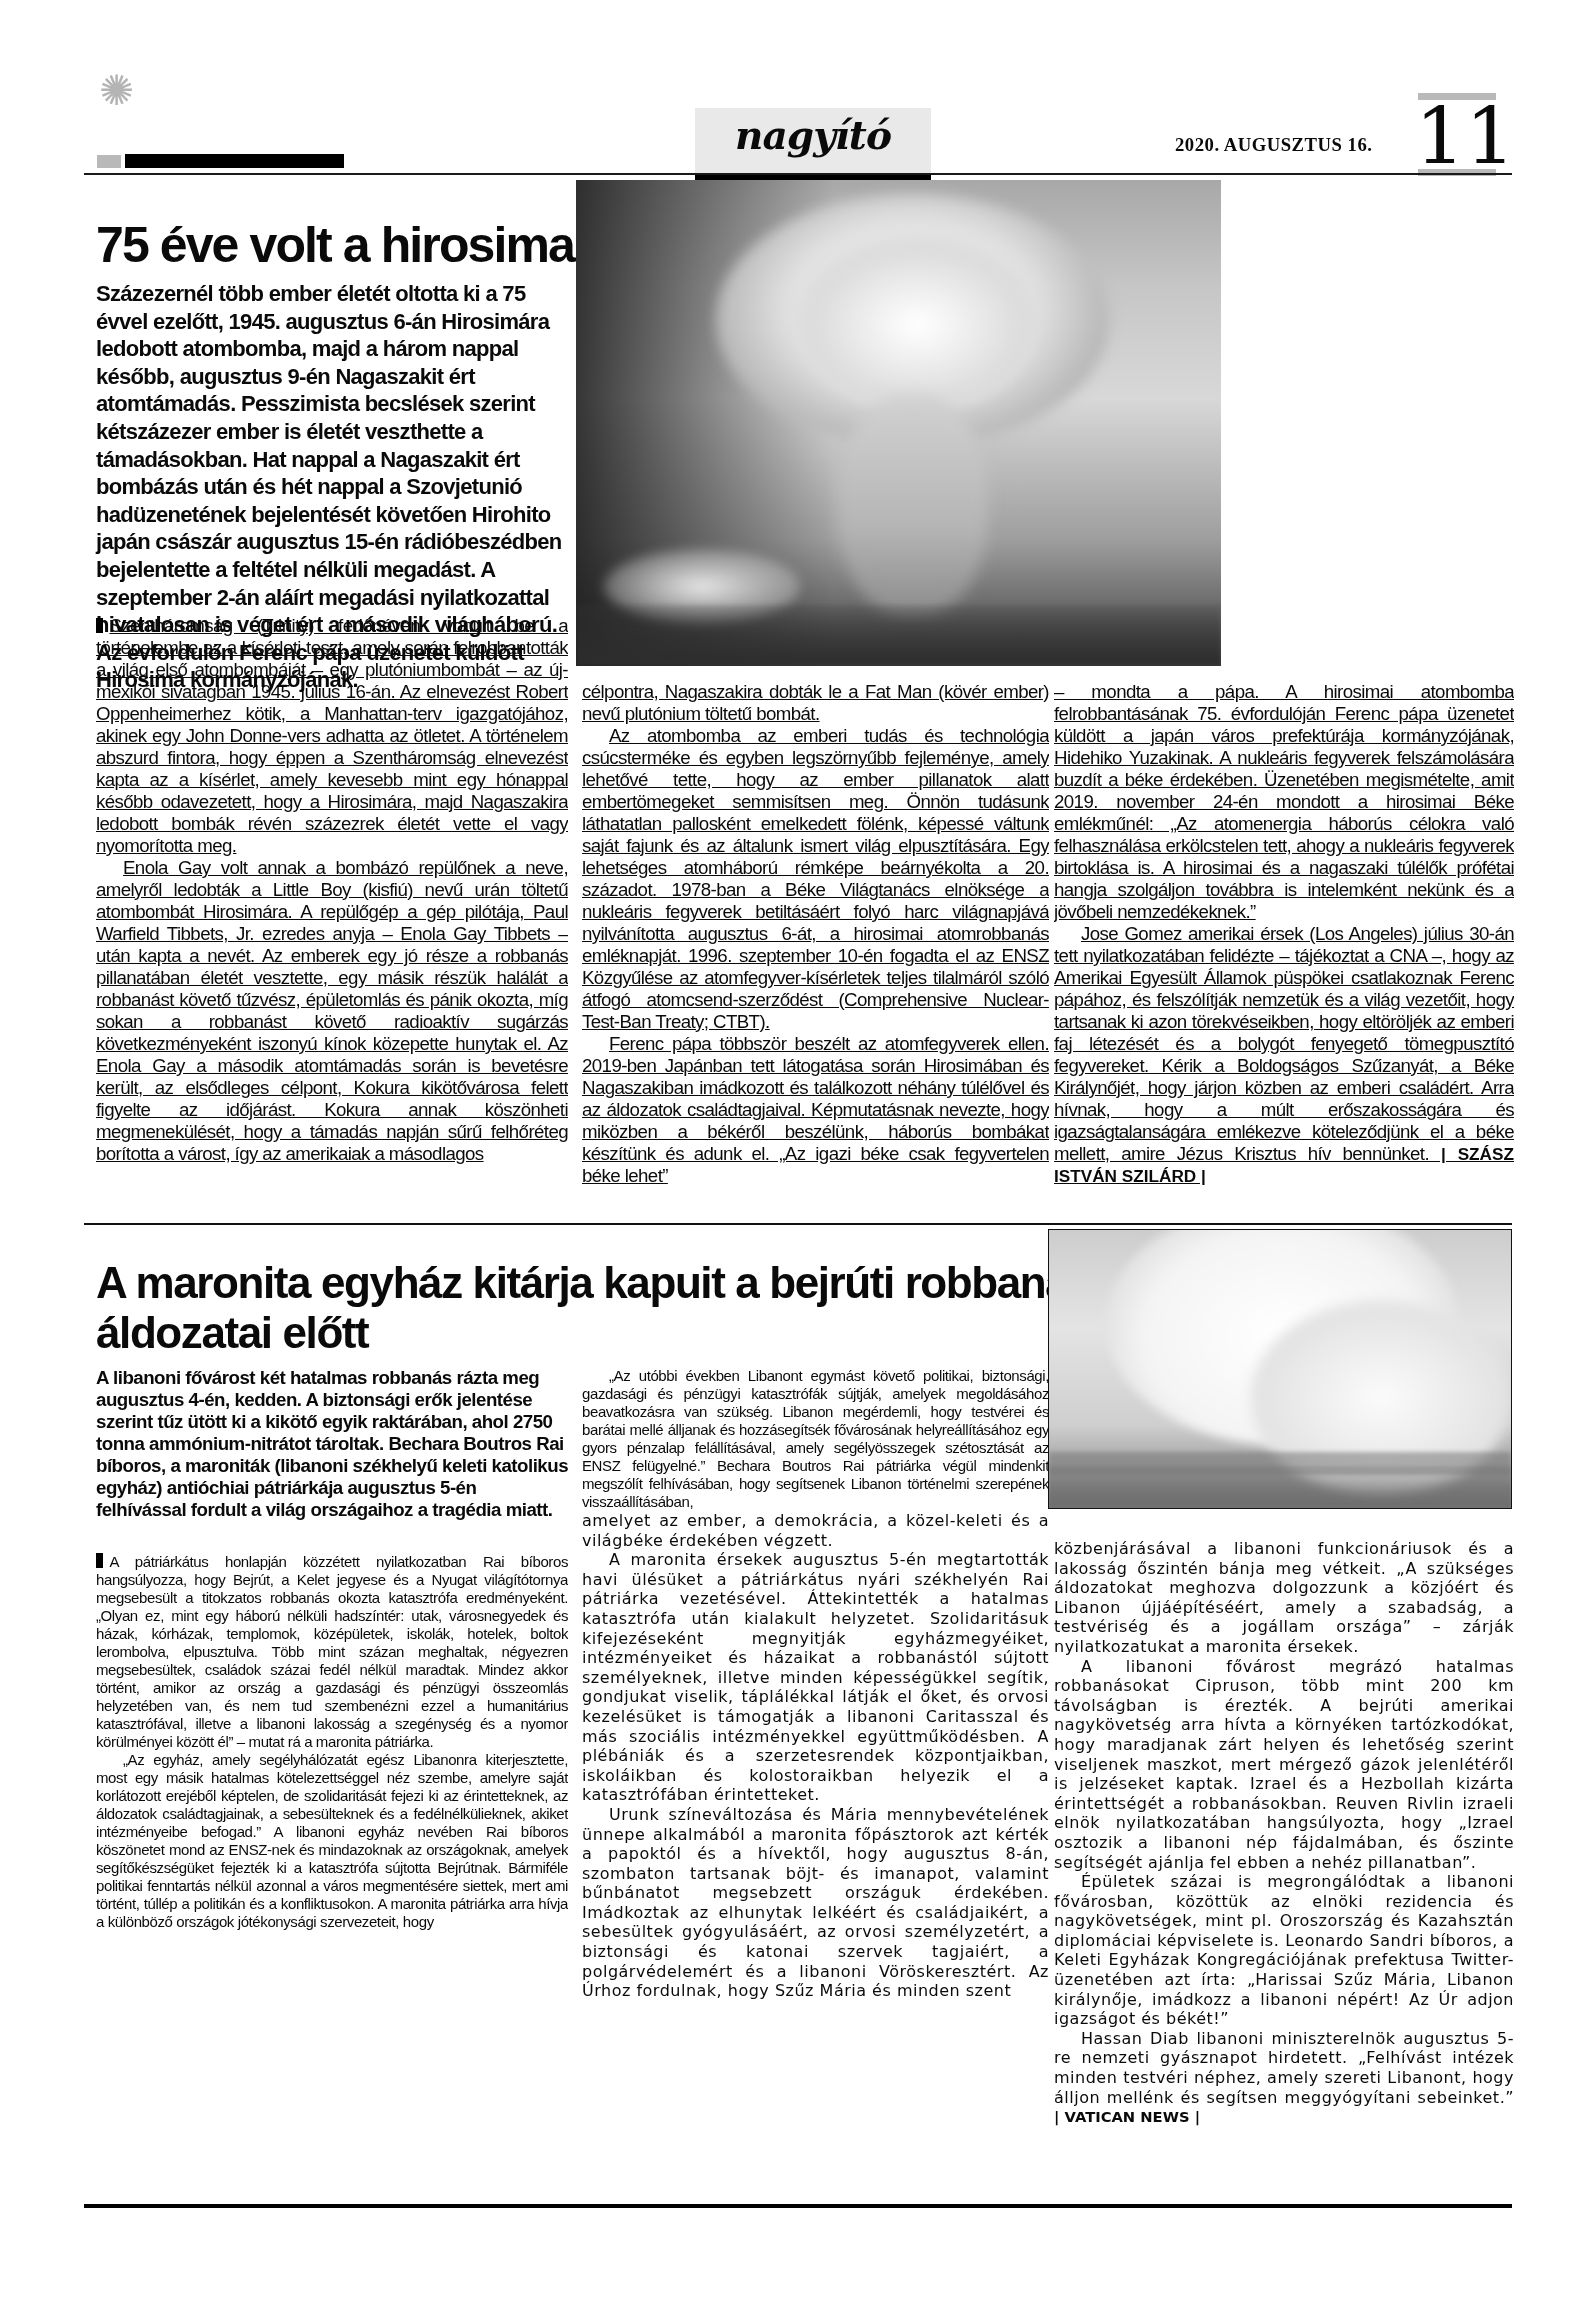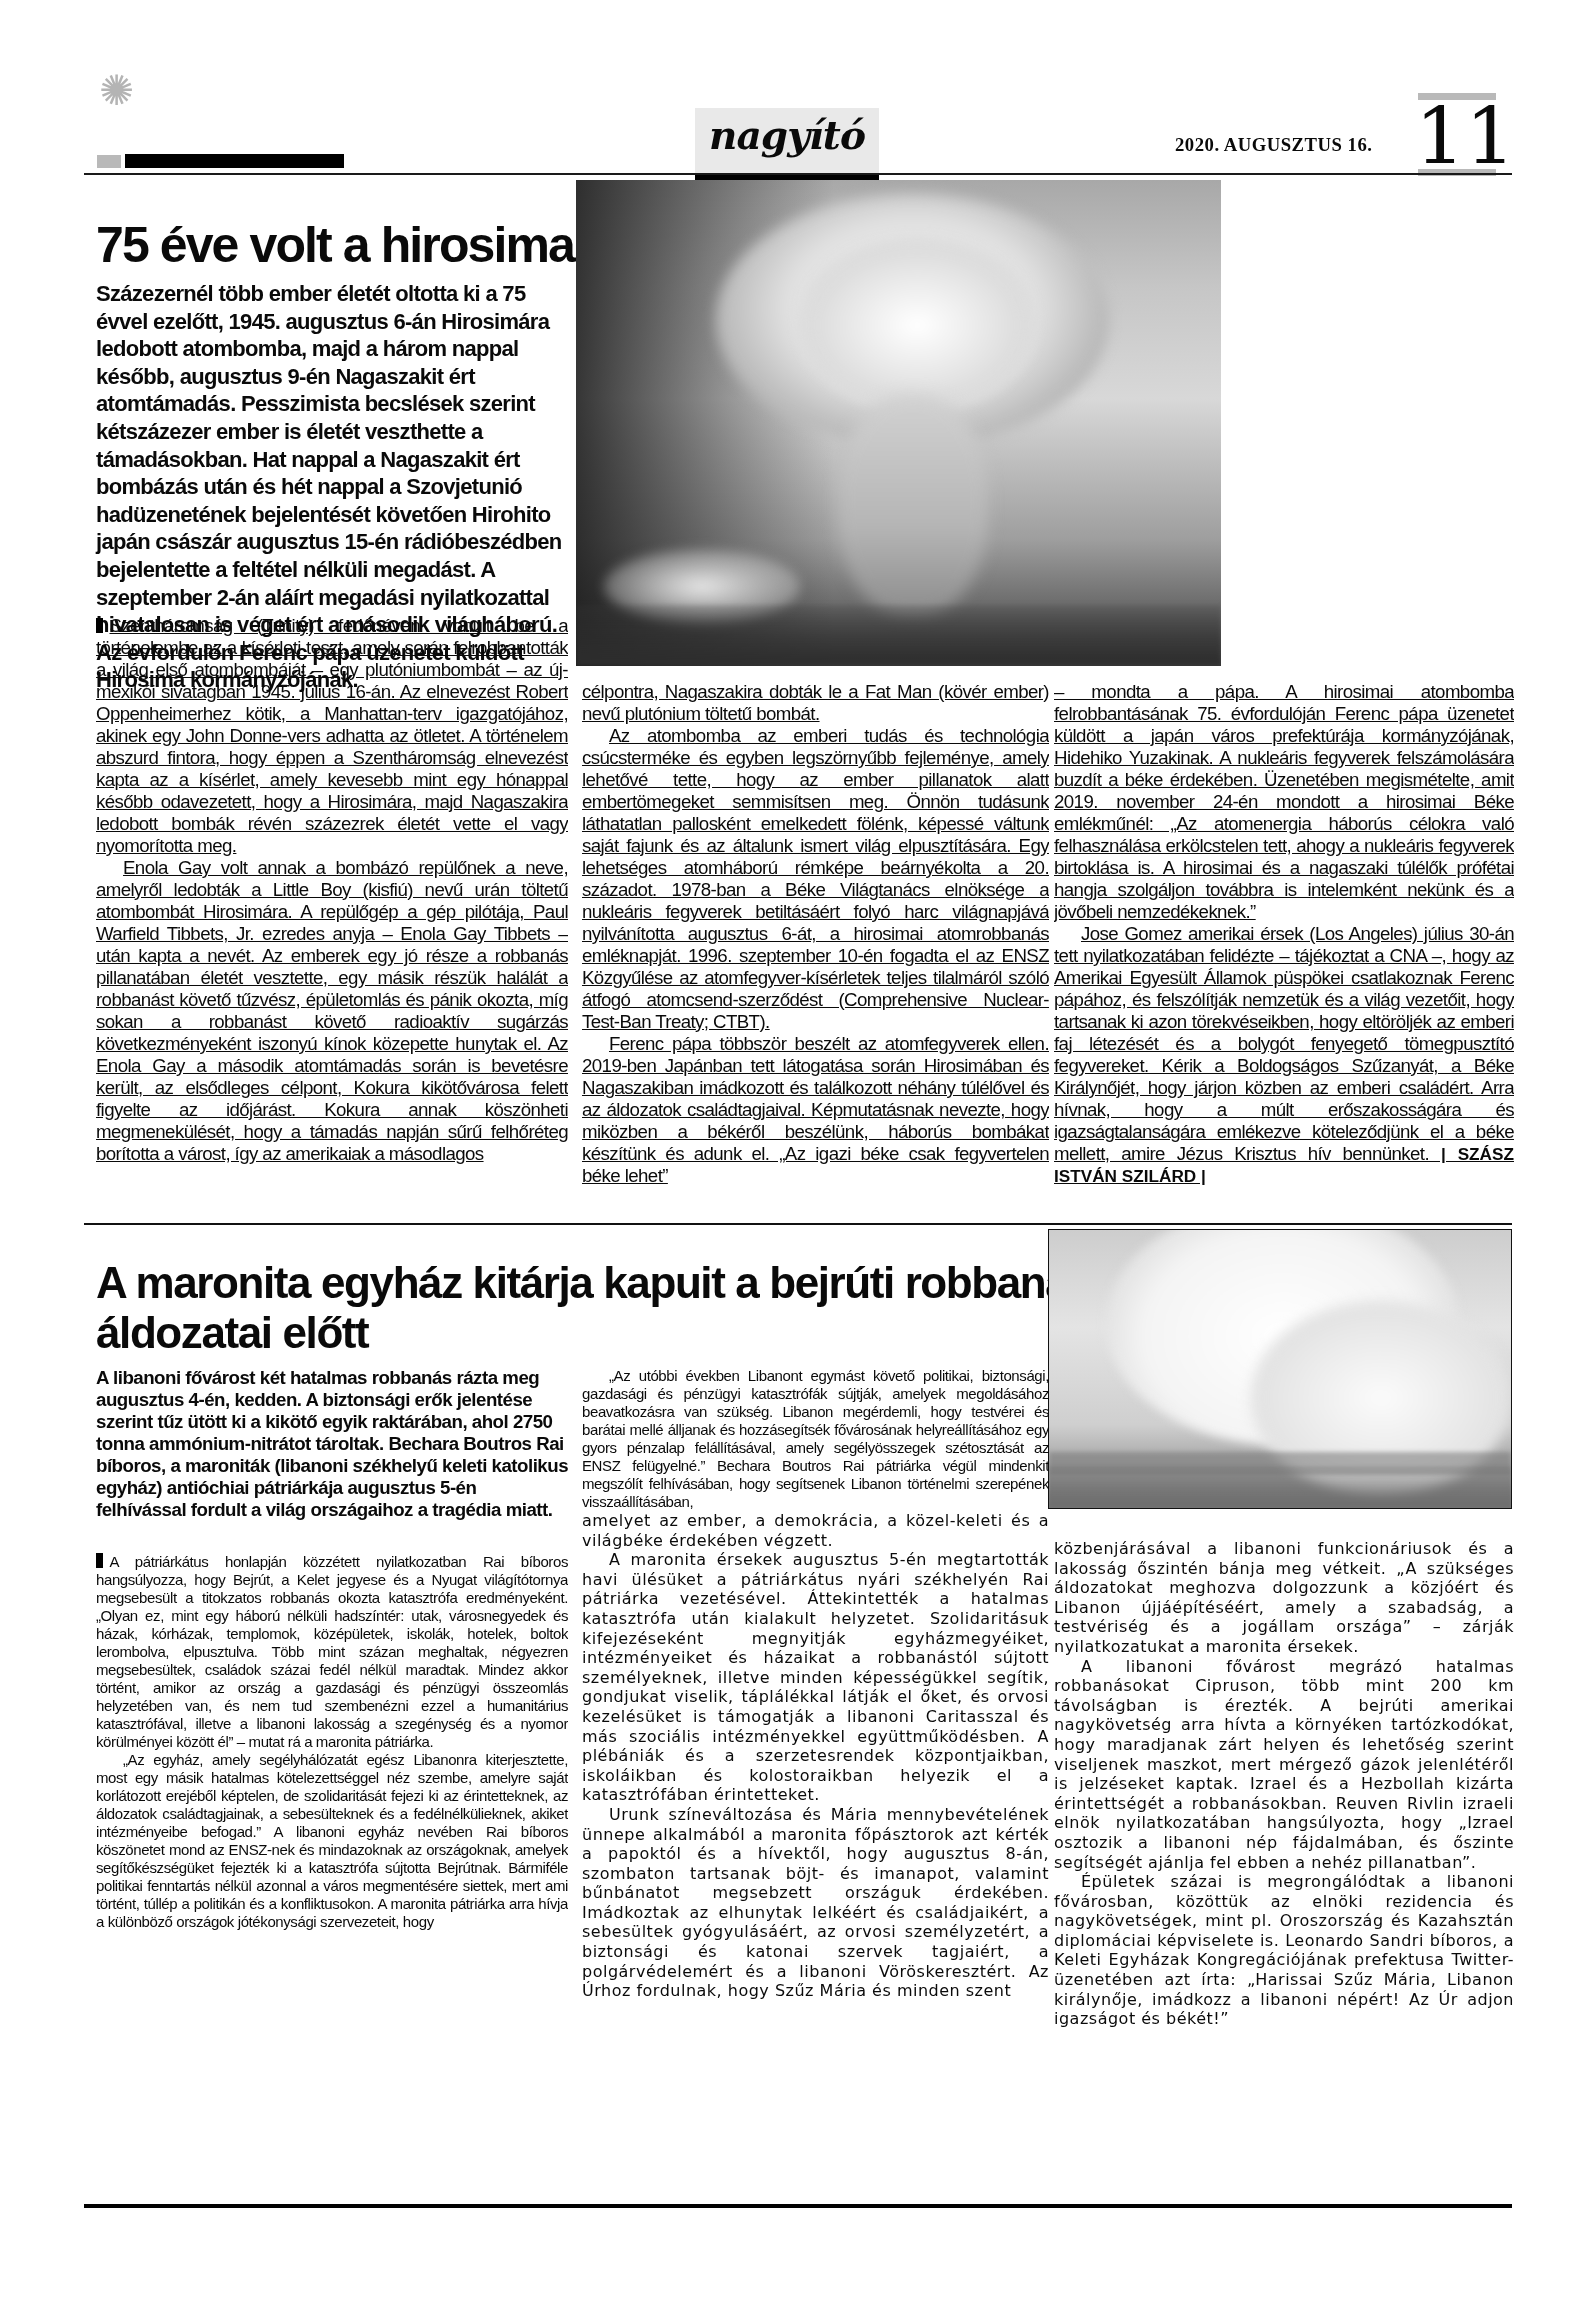--- a/index.html
+++ b/index.html
@@ -5,21 +5,21 @@
   html,body{margin:0;padding:0;background:#e9e9e9;}
   #page{position:relative;width:1595px;height:2319px;background:#ffffff;overflow:hidden;
         font-family:"Liberation Sans",sans-serif;color:#0a0a0a;}
   .abs{position:absolute;}
 
   
   #masthead{left:93px;top:82px;font:italic 700 79px/1 "DejaVu Serif",serif;letter-spacing:-2.8px;color:#050505;}
   #flame{left:99px;top:70px;font:42px/1 "DejaVu Sans",sans-serif;color:#b4b4b4;}
   #mast-gray{left:97px;top:155px;width:24px;height:13px;background:#b9b9b9;}
   #mast-bar{left:125px;top:154px;width:219px;height:14px;background:#000;}
-  #section-box{left:695px;top:108px;width:184px;height:66px;background:#e9e9e9;text-align:center;}
+  #section-box{left:695px;top:108px;width:236px;height:66px;background:#e9e9e9;text-align:center;}
   #section-label{display:block;margin-top:8.4px;font:italic 700 39px/1 "DejaVu Serif",serif;letter-spacing:-0.9px;color:#0a0a0a;}
   #section-bar{position:absolute;left:0;bottom:-5.6px;width:100%;height:6.5px;background:#000;}
   #issue-date{left:1175px;top:136px;width:224px;font:700 18.7px/1 "Liberation Serif",serif;letter-spacing:0.5px;text-align:left;}
   #pageno{left:1415px;top:102px;width:84px;font:400 79px/70px "DejaVu Serif",serif;text-align:center;}
   #pageno-bar-top{left:1418px;top:93px;width:78px;height:6.5px;background:#b9b9b9;}
   #pageno-bar-bot{left:1418px;top:169px;width:78px;height:6.5px;background:#b9b9b9;}
   #header-rule{left:84px;top:173px;width:1428px;height:1.9px;background:#1a1a1a;}
 
   
   .h1{left:96px;top:219px;font:700 50px/1.05 "Liberation Sans",sans-serif;letter-spacing:-1.9px;white-space:nowrap;}
@@ -139,17 +139,18 @@
   <div class="abs col a2" id="a2col2">
       <p class="para cond ind">„Az utóbbi években Libanont egymást követő politikai, biztonsági, gazdasági és pénzügyi katasztrófák sújtják, amelyek megoldásához beavatkozásra van szükség. Libanon megérdemli, hogy testvérei és barátai mellé álljanak és hozzásegítsék fővárosának helyreállításához egy gyors pénzalap felállításával, amely segélyösszegek szétosztását az ENSZ felügyelné.” Bechara Boutros Rai pátriárka végül mindenkit megszólít felhívásában, hogy segítsenek Libanon történelmi szerepének visszaállításában,</p>
       <p class="para wide">amelyet az ember, a demokrácia, a közel-keleti és a világbéke érdekében végzett.</p>
       <p class="para wide ind">A maronita érsekek augusztus 5-én megtartották havi ülésüket a pátriárkátus nyári székhelyén Rai pátriárka vezetésével. Áttekintették a hatalmas katasztrófa után kialakult helyzetet. Szolidaritásuk kifejezéseként megnyitják egyházmegyéiket, intézményeiket és házaikat a robbanástól sújtott személyeknek, illetve minden képességükkel segítik, gondjukat viselik, táplálékkal látják el őket, és orvosi kezelésüket is támogatják a libanoni Caritasszal és más szociális intézményekkel együttműködésben. A plébániák és a szerzetesrendek központjaikban, iskoláikban és kolostoraikban helyezik el a katasztrófában érintetteket.</p>
       <p class="para wide ind">Urunk színeváltozása és Mária mennybevételének ünnepe alkalmából a maronita főpásztorok azt kérték a papoktól és a hívektől, hogy augusztus 8-án, szombaton tartsanak böjt- és imanapot, valamint bűnbánatot megsebzett országuk érdekében. Imádkoztak az elhunytak lelkéért és családjaikért, a sebesültek gyógyulásáért, az orvosi személyzetért, a biztonsági és katonai szervek tagjaiért, a polgárvédelemért és a libanoni Vöröskeresztért. Az Úrhoz fordulnak, hogy Szűz Mária és minden szent</p>
     </div>
   <div class="abs col a2" id="a2col3">
       <p class="para wide">közbenjárásával a libanoni funkcionáriusok és a lakosság őszintén bánja meg vétkeit. „A szükséges áldozatokat meghozva dolgozzunk a közjóért és Libanon újjáépítéséért, amely a szabadság, a testvériség és a jogállam országa” – zárják nyilatkozatukat a maronita érsekek.</p>
       <p class="para wide ind">A libanoni fővárost megrázó hatalmas robbanásokat Cipruson, több mint 200 km távolságban is érezték. A bejrúti amerikai nagykövetség arra hívta a környéken tartózkodókat, hogy maradjanak zárt helyen és lehetőség szerint viseljenek maszkot, mert mérgező gázok jelenlétéről is jelzéseket kaptak. Izrael és a Hezbollah kizárta érintettségét a robbanásokban. Reuven Rivlin izraeli elnök nyilatkozatában hangsúlyozta, hogy „Izrael osztozik a libanoni nép fájdalmában, és őszinte segítségét ajánlja fel ebben a nehéz pillanatban”.</p>
       <p class="para wide ind">Épületek százai is megrongálódtak a libanoni fővárosban, közöttük az elnöki rezidencia és nagykövetségek, mint pl. Oroszország és Kazahsztán diplomáciai képviselete is. Leonardo Sandri bíboros, a Keleti Egyházak Kongregációjának prefektusa Twitter-üzenetében azt írta: „Harissai Szűz Mária, Libanon királynője, imádkozz a libanoni népért! Az Úr adjon igazságot és békét!”</p>
+      <p class="para wide ind">Hassan Diab libanoni miniszterelnök augusztus 5-re nemzeti gyásznapot hirdetett. „Felhívást intézek minden testvéri néphez, amely szereti Libanont, hogy álljon mellénk és segítsen meggyógyítani sebeinket.”<b class="byline"> | VATICAN NEWS |</b></p>
     </div>
 
   <div class="abs" id="bottom-rule"></div>
 </div>
 
 
 </body></html>

